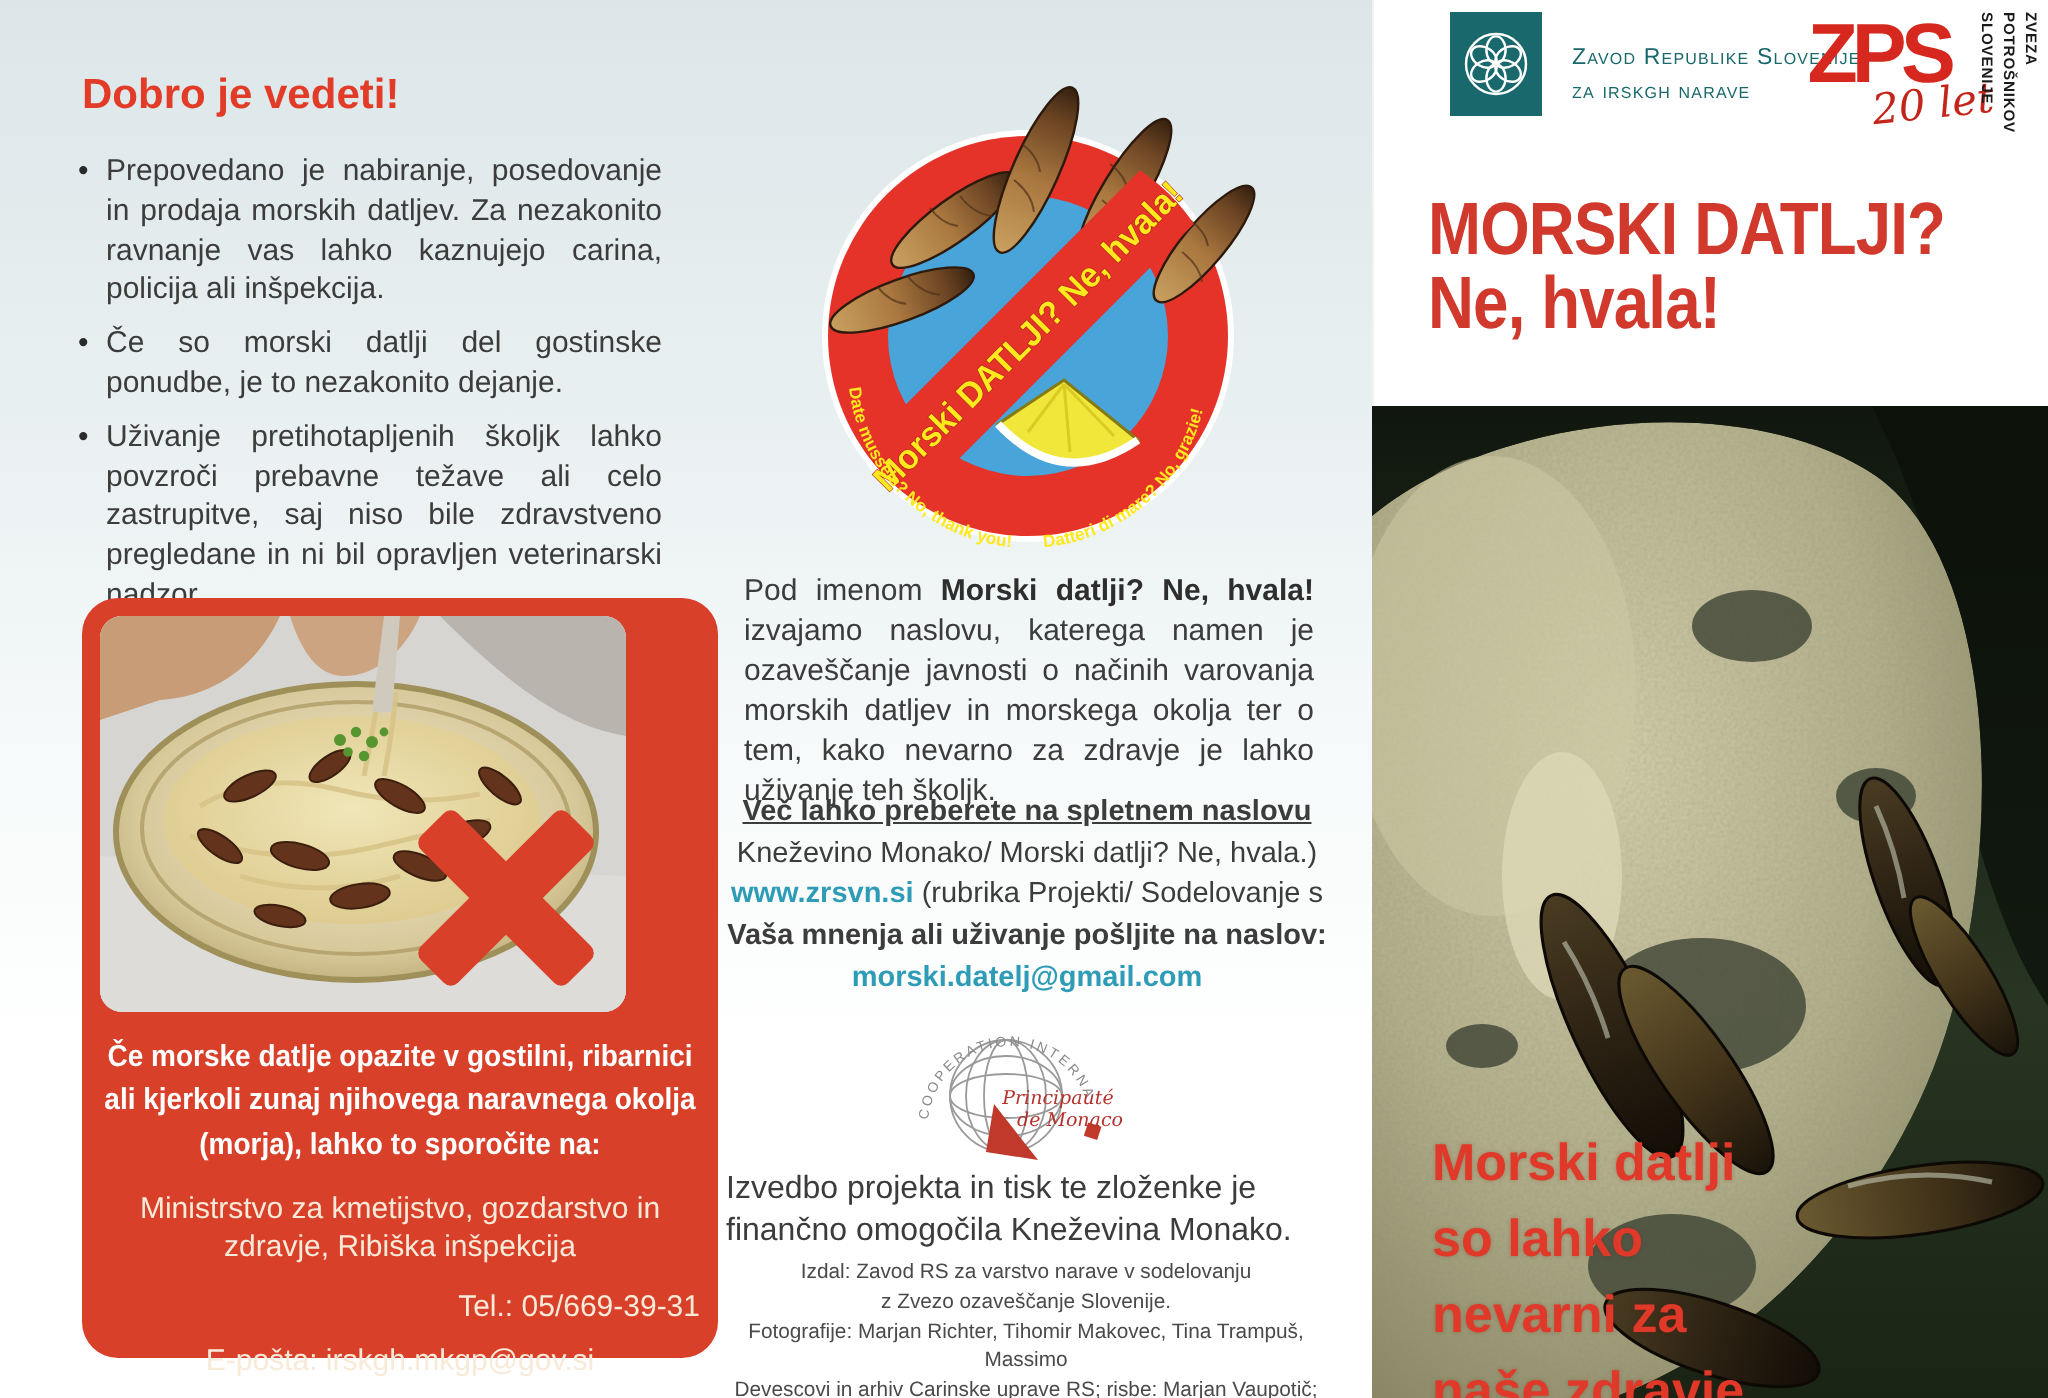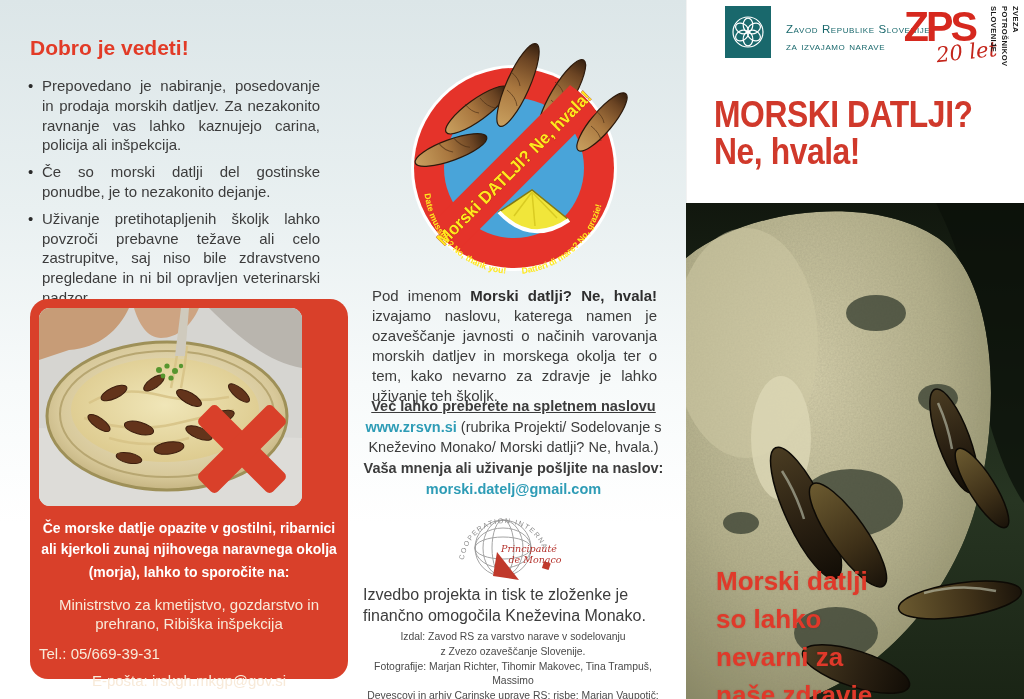--- a/index.html
+++ b/index.html
@@ -4,38 +4,38 @@
 <style>
   * { margin:0; padding:0; box-sizing:border-box; }
   html,body { width:1024px; height:699px; }
   body { font-family:"Liberation Sans", sans-serif; overflow:hidden; }
 
   .sheet { position:relative; width:1024px; height:699px;
            background:linear-gradient(#dce6e8 0%, #e9f0f1 30%, #f7fafa 55%, #ffffff 75%);
   }
 
   
-  .panel-left { position:absolute; left:0; top:0; width:341px; height:699px; }
+  .panel-left { position:absolute; left:11px; top:0; width:341px; height:699px; }
   .lp-heading { position:absolute; left:30px; top:36px; font-size:21px; font-weight:bold; color:#e23b27; }
   .lp-bullets { position:absolute; left:28px; top:76px; width:292px; list-style:none; }
   .lp-bullets li { position:relative; padding-left:14px; margin-bottom:7px;
                    font-size:15px; line-height:1.32; color:#3c3c3c; text-align:justify; }
   .lp-bullets li::before { content:"•"; position:absolute; left:0; top:0; color:#2a2a2a; }
 
   .alert-box { position:absolute; left:30px; top:299px; width:318px; height:380px;
                background:#d9402a; border-radius:18px; padding:9px 9px 0 9px; }
   .food-photo { position:relative; width:263px; height:198px; border-radius:11px; overflow:hidden; background:#d3d3d0; }
   .red-x { position:absolute; right:8px; bottom:6px; width:104px; height:104px; }
   .red-x .bar { position:absolute; left:0; top:40px; width:104px; height:26px; background:#d9402a; border-radius:5px; }
   .red-x .bar.b1 { transform:rotate(45deg); }
   .red-x .bar.b2 { transform:rotate(-45deg); }
   .alert-bold { margin-top:13px; color:#ffffff; font-weight:bold; font-size:14px; line-height:1.45;
                 text-align:center; transform:scaleY(1.08); }
   .alert-min  { margin-top:15px; color:#f8ead9; font-size:15px; line-height:1.3; text-align:center; }
-  .alert-tel  { margin-top:11px; color:#f8ead9; font-size:15px; text-align:left; }
+  .alert-tel  { margin-top:11px; color:#f8ead9; font-size:15px; text-align:right; }
   .alert-mail { margin-top:10px; color:#f8ead9; font-size:15px; text-align:center; }
 
   
   .panel-middle { position:absolute; left:341px; top:0; width:345px; height:699px; }
   .camp-logo { position:absolute; left:58px; top:30px; }
   .mp-intro { position:absolute; left:31px; top:286px; width:285px;
               font-size:15px; line-height:1.34; color:#3c3c3c; text-align:justify; }
   .mp-intro b { color:#2e2e2e; }
   .mp-web { position:absolute; left:10px; top:396px; width:325px; text-align:center;
             font-size:14.5px; line-height:1.42; color:#3c3c3c; }
@@ -134,21 +134,21 @@
               <circle cx="132" cy="70" r="2.6"></circle>
               <circle cx="142" cy="58" r="2.2"></circle>
           </g>
         </svg>
         <div class="red-x">
           <div class="bar b1"></div>
             <div class="bar b2"></div>
         </div>
       </div>
       <div class="alert-bold">Če morske datlje opazite v gostilni, ribarnici ali kjerkoli zunaj njihovega naravnega okolja (morja), lahko to sporočite na:</div>
-      <div class="alert-min">Ministrstvo za kmetijstvo, gozdarstvo in prehrano, Ribiška inšpekcija</div>
+      <div class="alert-min">Ministrstvo za kmetijstvo, gozdarstvo in zdravje, Ribiška inšpekcija</div>
       <div class="alert-tel">Tel.: 05/669-39-31</div>
       <div class="alert-mail">E-pošta: irskgh.mkgp@gov.si</div>
     </div>
   </div>
 
   <div class="panel-middle">
 
     <svg class="camp-logo" width="230" height="248" viewBox="0 0 230 248">
       <defs>
         <linearGradient id="musG" x1="0%" y1="0%" x2="100%" y2="0%">
@@ -193,22 +193,22 @@
       </text>
       <text font-size="8.6" font-weight="bold" fill="#ffe81e">
         <textPath href="#arcB" startOffset="53%">Datteri di mare? No, grazie!</textPath>
       </text>
     </svg>
 
     <p class="mp-intro"><span>Pod imenom </span><b>Morski datlji? Ne, hvala!</b><span> izvajamo naslovu, katerega namen je ozaveščanje javnosti o načinih varovanja morskih datljev in morskega okolja ter o tem, kako nevarno za zdravje je lahko uživanje teh školjk.</span></p>
 
     <div class="mp-web">
       <div class="bold-line">Več lahko preberete na spletnem naslovu</div>
+      <div>Kneževino Monako/ Morski datlji? Ne, hvala.)</div>
       <div><span class="teal-link">www.zrsvn.si</span><span> (rubrika Projekti/ Sodelovanje s</span></div>
-      <div>Kneževino Monako/ Morski datlji? Ne, hvala.)</div>
     </div>
 
     <div class="mp-contact">
       <div class="bold-line">Vaša mnenja ali uživanje pošljite na naslov:</div>
       <div><span class="teal-link">morski.datelj@gmail.com</span></div>
     </div>
 
     <svg class="monaco-logo" width="132" height="84" viewBox="0 0 132 84">
       <g stroke="#9a9a9a" fill="none" stroke-width=".9">
         <circle cx="56" cy="48" r="28"></circle>
@@ -247,21 +247,21 @@
       <ellipse transform="rotate(0) translate(0,-7)" rx="4.8" ry="6.8"></ellipse>
       <ellipse transform="rotate(60) translate(0,-7)" rx="4.8" ry="6.8"></ellipse>
       <ellipse transform="rotate(120) translate(0,-7)" rx="4.8" ry="6.8"></ellipse>
       <ellipse transform="rotate(180) translate(0,-7)" rx="4.8" ry="6.8"></ellipse>
       <ellipse transform="rotate(240) translate(0,-7)" rx="4.8" ry="6.8"></ellipse>
       <ellipse transform="rotate(300) translate(0,-7)" rx="4.8" ry="6.8"></ellipse>
     </g>
   </svg>
   <div class="zrsvn-text">
     <div>Zavod Republike Slovenije</div>
-    <div>za izvajamo narave</div>
+    <div>za irskgh narave</div>
   </div>
 
   <div class="zps">
     <div class="zps-acronym">ZPS</div>
     <div class="zps-year">20 let</div>
     <div class="zps-vert">
       <div>Zveza</div>
       <div>potrošnikov</div>
       <div>Slovenije</div>
     </div>

